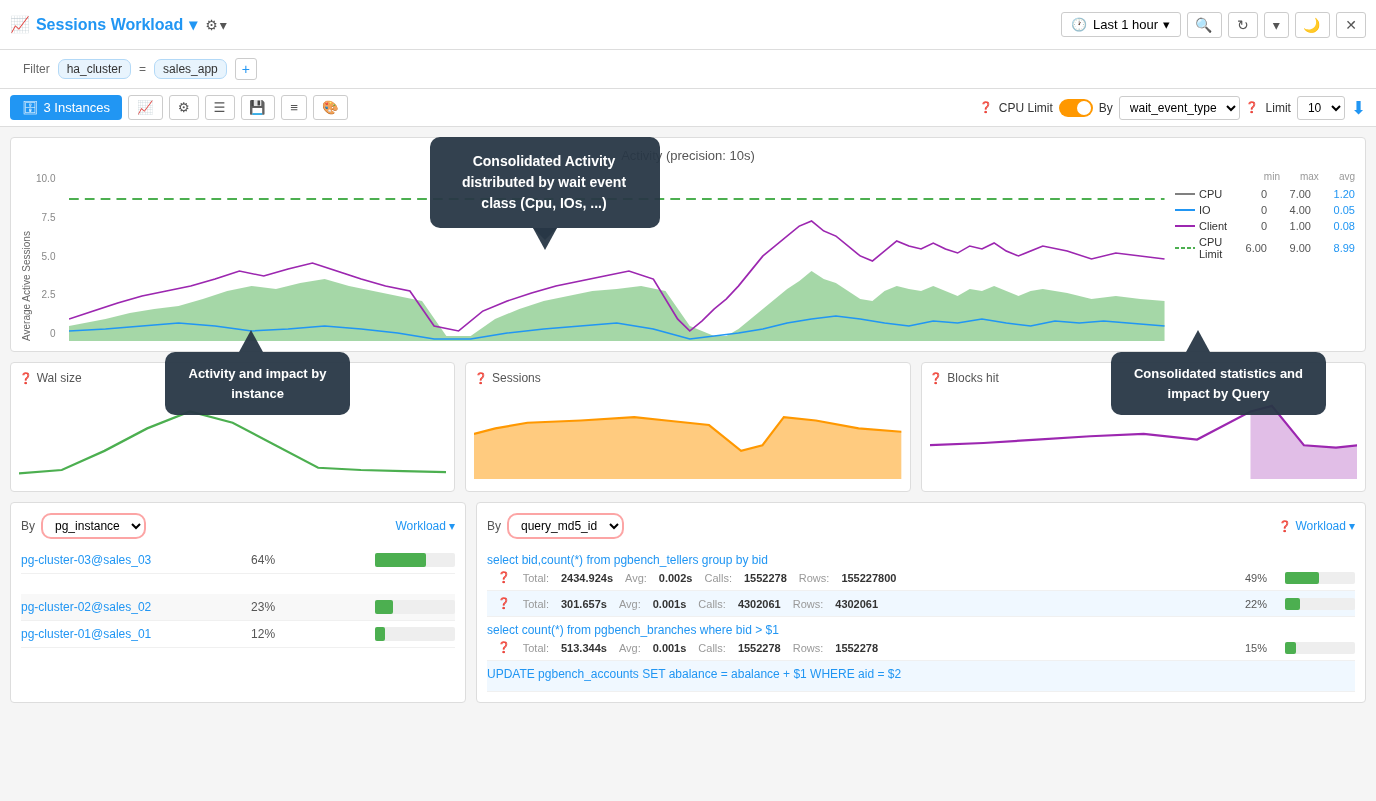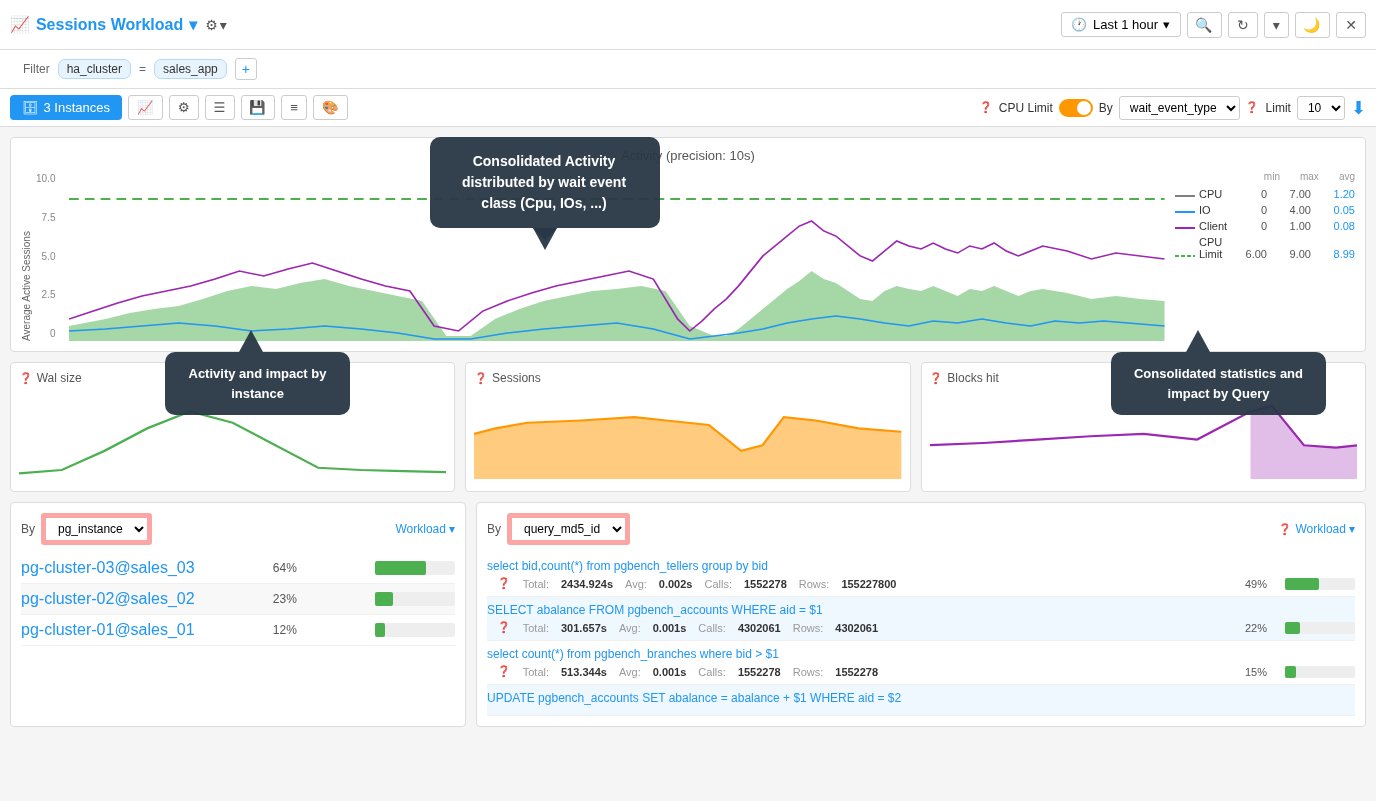--- a/index.html
+++ b/index.html
@@ -35,46 +35,46 @@
     .main { padding: 10px; }
     
     
     .chart-section { background: #fff; border: 1px solid #ddd; border-radius: 4px; padding: 10px; margin-bottom: 10px; position: relative; }
     .chart-title { text-align: center; font-size: 13px; color: #555; margin-bottom: 8px; }
     .chart-area { display: flex; gap: 10px; }
     .y-axis-label { writing-mode: vertical-rl; transform: rotate(180deg); font-size: 10px; color: #666; display: flex; align-items: center; margin-right: 4px; white-space: nowrap; }
     .chart-left { display: flex; align-items: stretch; }
     .chart-legend { width: 180px; font-size: 11px; }
     .legend-header { display: flex; justify-content: flex-end; gap: 20px; color: #999; font-size: 10px; margin-bottom: 4px; }
-    .legend-row { display: flex; align-items: flex-end; justify-content: space-between; padding: 2px 0; }
+    .legend-row { display: flex; align-items: center; justify-content: space-between; padding: 2px 0; }
     .legend-name { flex: 1; }
     .legend-vals { display: flex; gap: 14px; color: #555; }
     .legend-vals span { width: 30px; text-align: right; }
     .x-axis { display: flex; justify-content: space-between; padding: 2px 0; font-size: 10px; color: #888; margin-top: 2px; }
     
     
     .activity-svg { width: 100%; height: 170px; }
     
     
     .small-charts { display: flex; gap: 10px; margin-bottom: 10px; }
     .small-chart { background: #fff; border: 1px solid #ddd; border-radius: 4px; padding: 8px; flex: 1; height: 130px; position: relative; }
     .small-chart-title { font-size: 12px; color: #555; display: flex; align-items: center; gap: 4px; margin-bottom: 4px; }
     .small-chart-svg { width: 100%; height: 90px; }
     
     
     .bottom-panels { display: flex; gap: 10px; }
     .panel { background: #fff; border: 1px solid #ddd; border-radius: 4px; padding: 10px; flex: 1; }
     .panel-header { display: flex; align-items: center; justify-content: space-between; margin-bottom: 8px; }
     .panel-by { display: flex; align-items: center; gap: 6px; }
-    .panel-select { border: 5px solid #fca5a5; border-radius: 3px; padding: 3px 8px; font-size: 12px; background: #fff; cursor: pointer; }
+    .panel-select { border: 2px solid #fca5a5; border-radius: 10px; padding: 3px 8px; font-size: 12px; background: #fff; cursor: pointer; }
     .workload-label { color: #2196F3; font-size: 12px; display: flex; align-items: center; gap: 3px; cursor: pointer; }
     
     
     .instance-row { display: flex; align-items: center; justify-content: space-between; padding: 6px 0; border-bottom: 1px solid #f0f0f0; }
-    .instance-name { color: #2196F3; font-size: 16px; }
+    .instance-name { color: #2196F3; font-size: 12px; }
     .instance-pct { color: #555; margin-right: 6px; min-width: 30px; text-align: right; }
     .instance-bar-wrap { width: 80px; height: 14px; background: #eee; border-radius: 2px; position: relative; }
     .instance-bar { height: 100%; border-radius: 2px; }
     .bar-green { background: #4CAF50; }
     
     
     .query-row { padding: 6px 0; border-bottom: 1px solid #f0f0f0; }
     .query-text { color: #2196F3; font-size: 12px; margin-bottom: 4px; white-space: nowrap; overflow: hidden; text-overflow: ellipsis; }
     .query-stats { display: flex; align-items: center; gap: 12px; font-size: 11px; color: #555; padding-left: 10px; }
     .query-pct { color: #555; margin-left: auto; margin-right: 6px; }
@@ -322,21 +322,21 @@
         </div>
       </div>
 
       <div class="instance-row">
         <span class="instance-name">pg-cluster-03@sales_03</span>
         <span class="instance-pct">64%</span>
         <div class="instance-bar-wrap">
           <div class="instance-bar bar-green" style="width:64%;"></div>
         </div>
       </div>
-      <div class="instance-row" style="background:#f8f8f8;">
+      <div class="instance-row" style="background:#f8f8f8;margin-top:20px;">
         <span class="instance-name">pg-cluster-02@sales_02</span>
         <span class="instance-pct">23%</span>
         <div class="instance-bar-wrap">
           <div class="instance-bar bar-green" style="width:23%;"></div>
         </div>
       </div>
       <div class="instance-row">
         <span class="instance-name">pg-cluster-01@sales_01</span>
         <span class="instance-pct">12%</span>
         <div class="instance-bar-wrap">
@@ -373,21 +373,20 @@
           <span class="stat-label">Rows:</span>
           <span class="stat-val">155227800</span>
           <span class="query-pct">49%</span>
           <div class="query-bar-wrap">
             <div class="query-bar" style="width:49%;background:#4CAF50;"></div>
           </div>
         </div>
       </div>
 
       <div class="query-row" style="background:#f0f8ff;">
-        <div class="query-text" style="color:#2196F3;">SELECT abalance FROM pgbench_accounts WHERE aid = $1</div>
         <div class="query-stats">
           <span class="help-icon">❓</span>
           <span class="stat-label">Total:</span>
           <span class="stat-val">301.657s</span>
           <span class="stat-label">Avg:</span>
           <span class="stat-val">0.001s</span>
           <span class="stat-label">Calls:</span>
           <span class="stat-val">4302061</span>
           <span class="stat-label">Rows:</span>
           <span class="stat-val">4302061</span>

